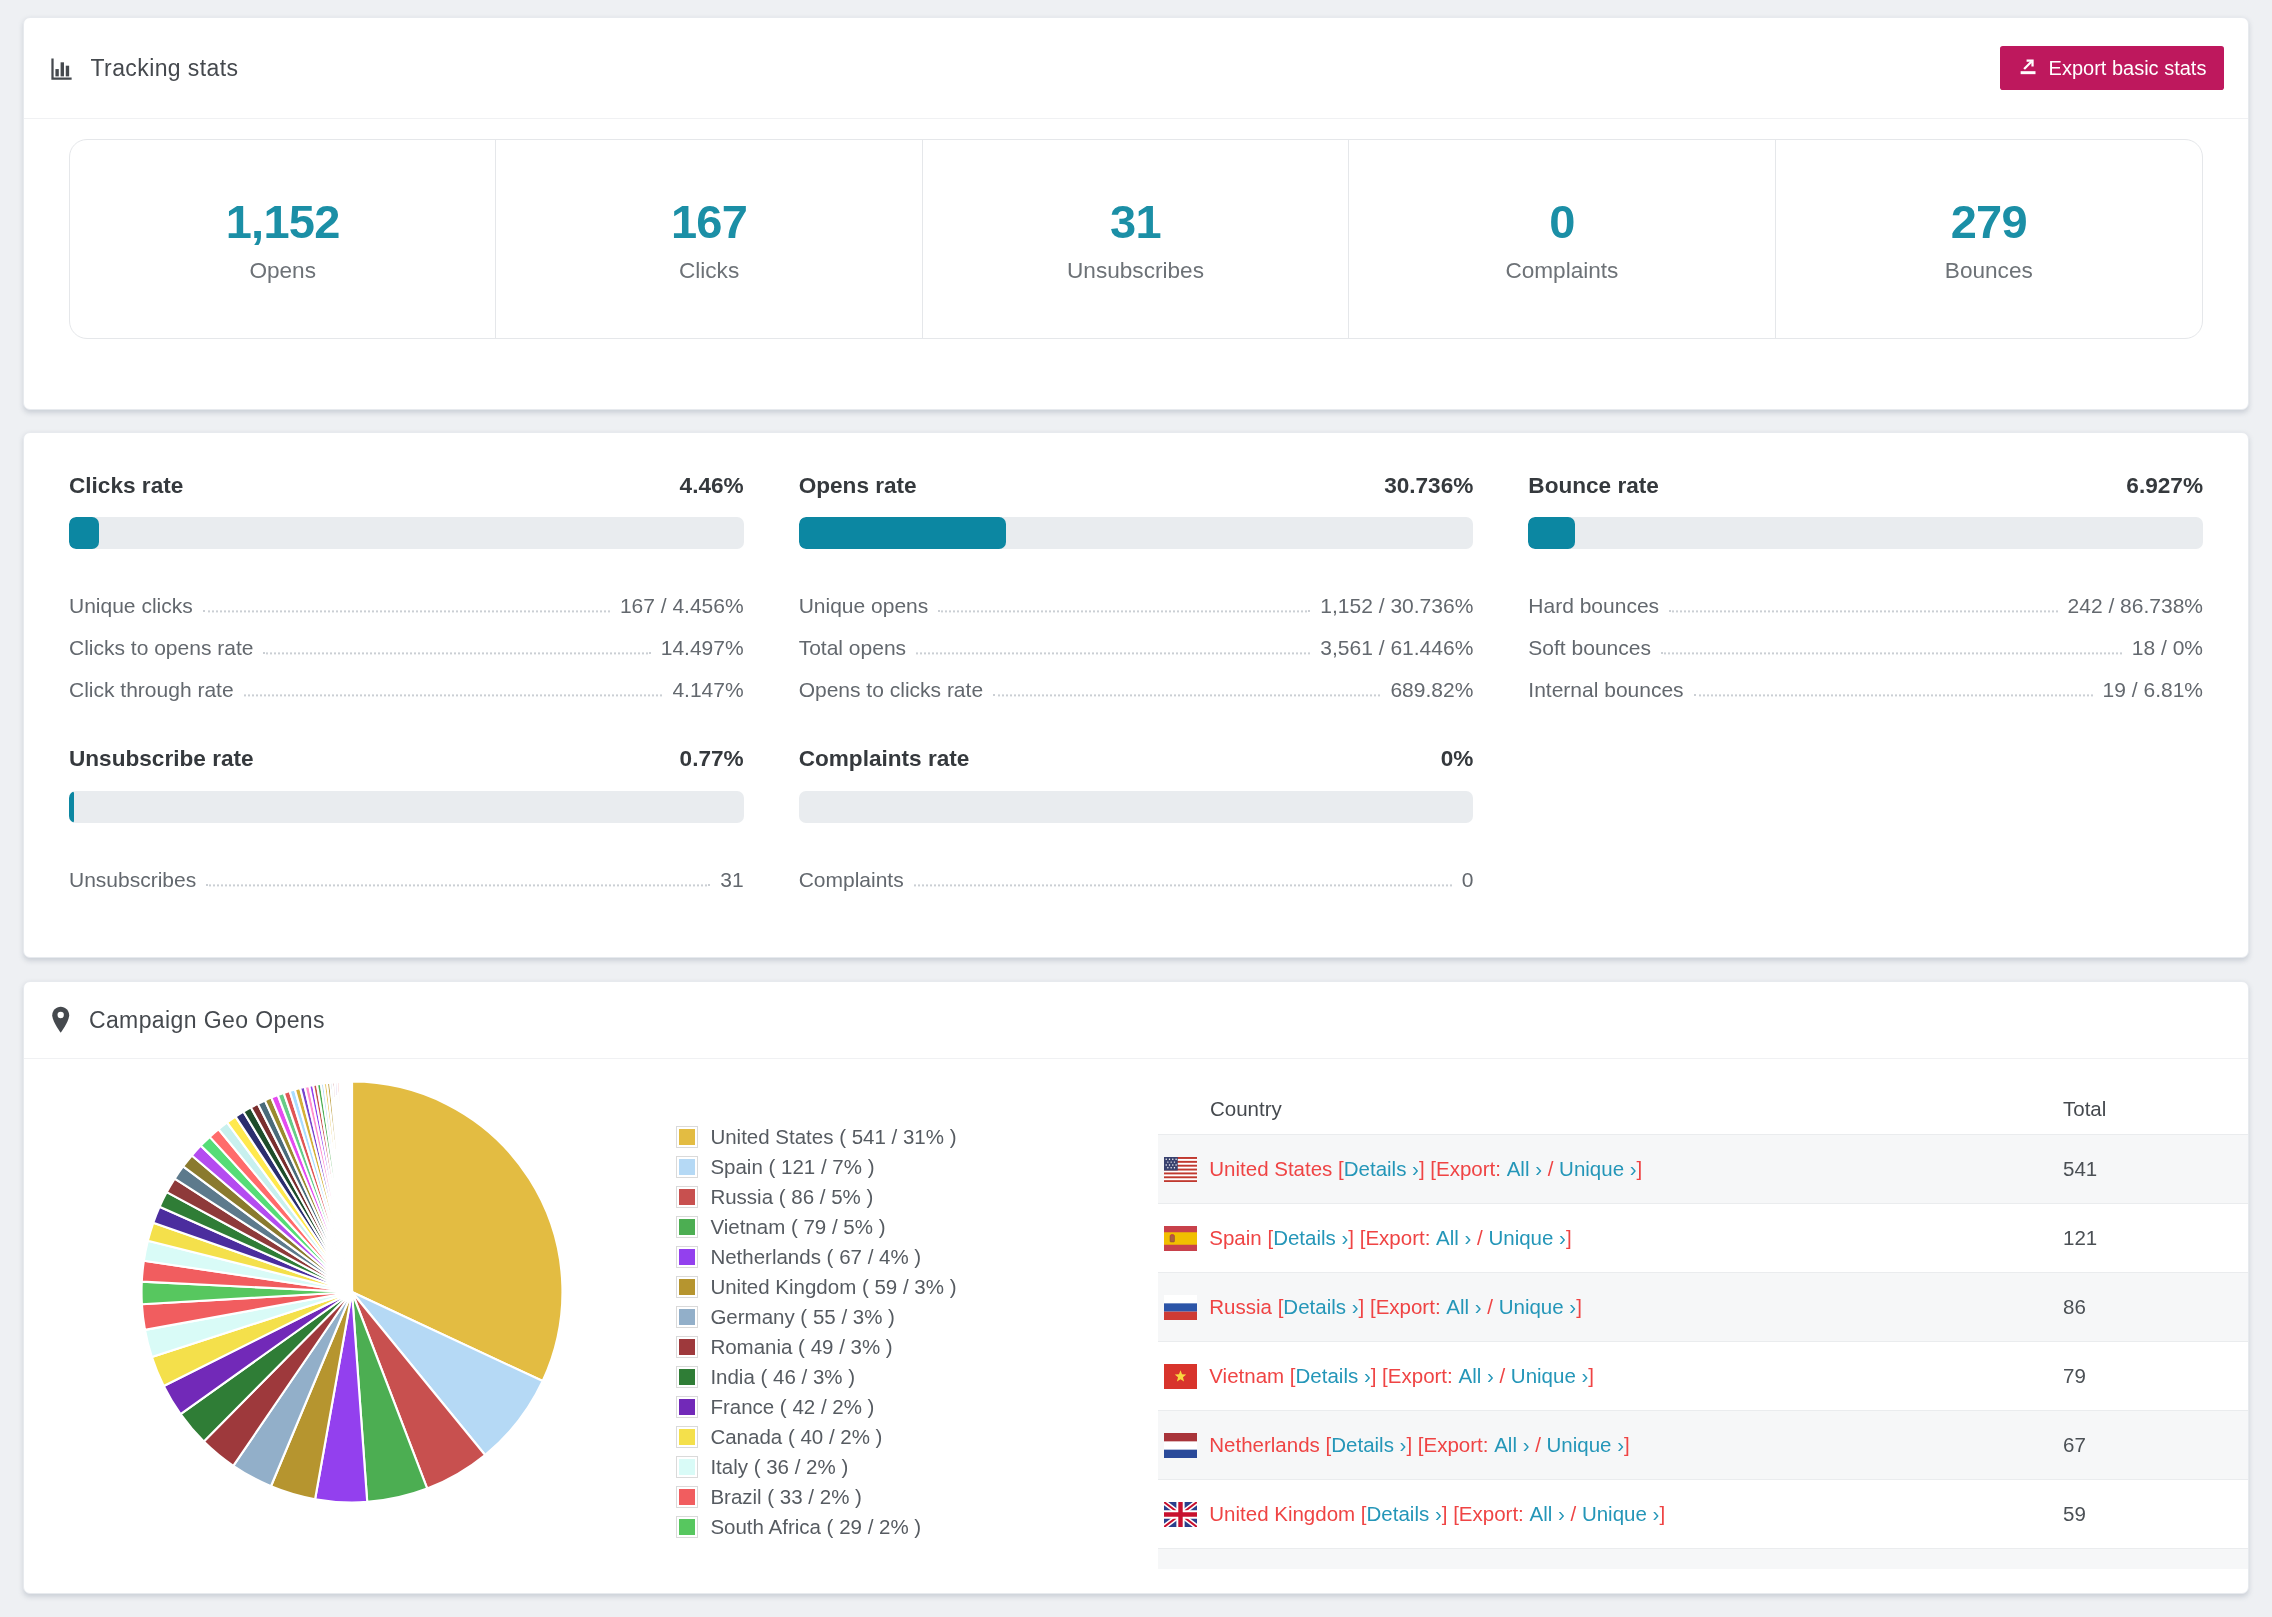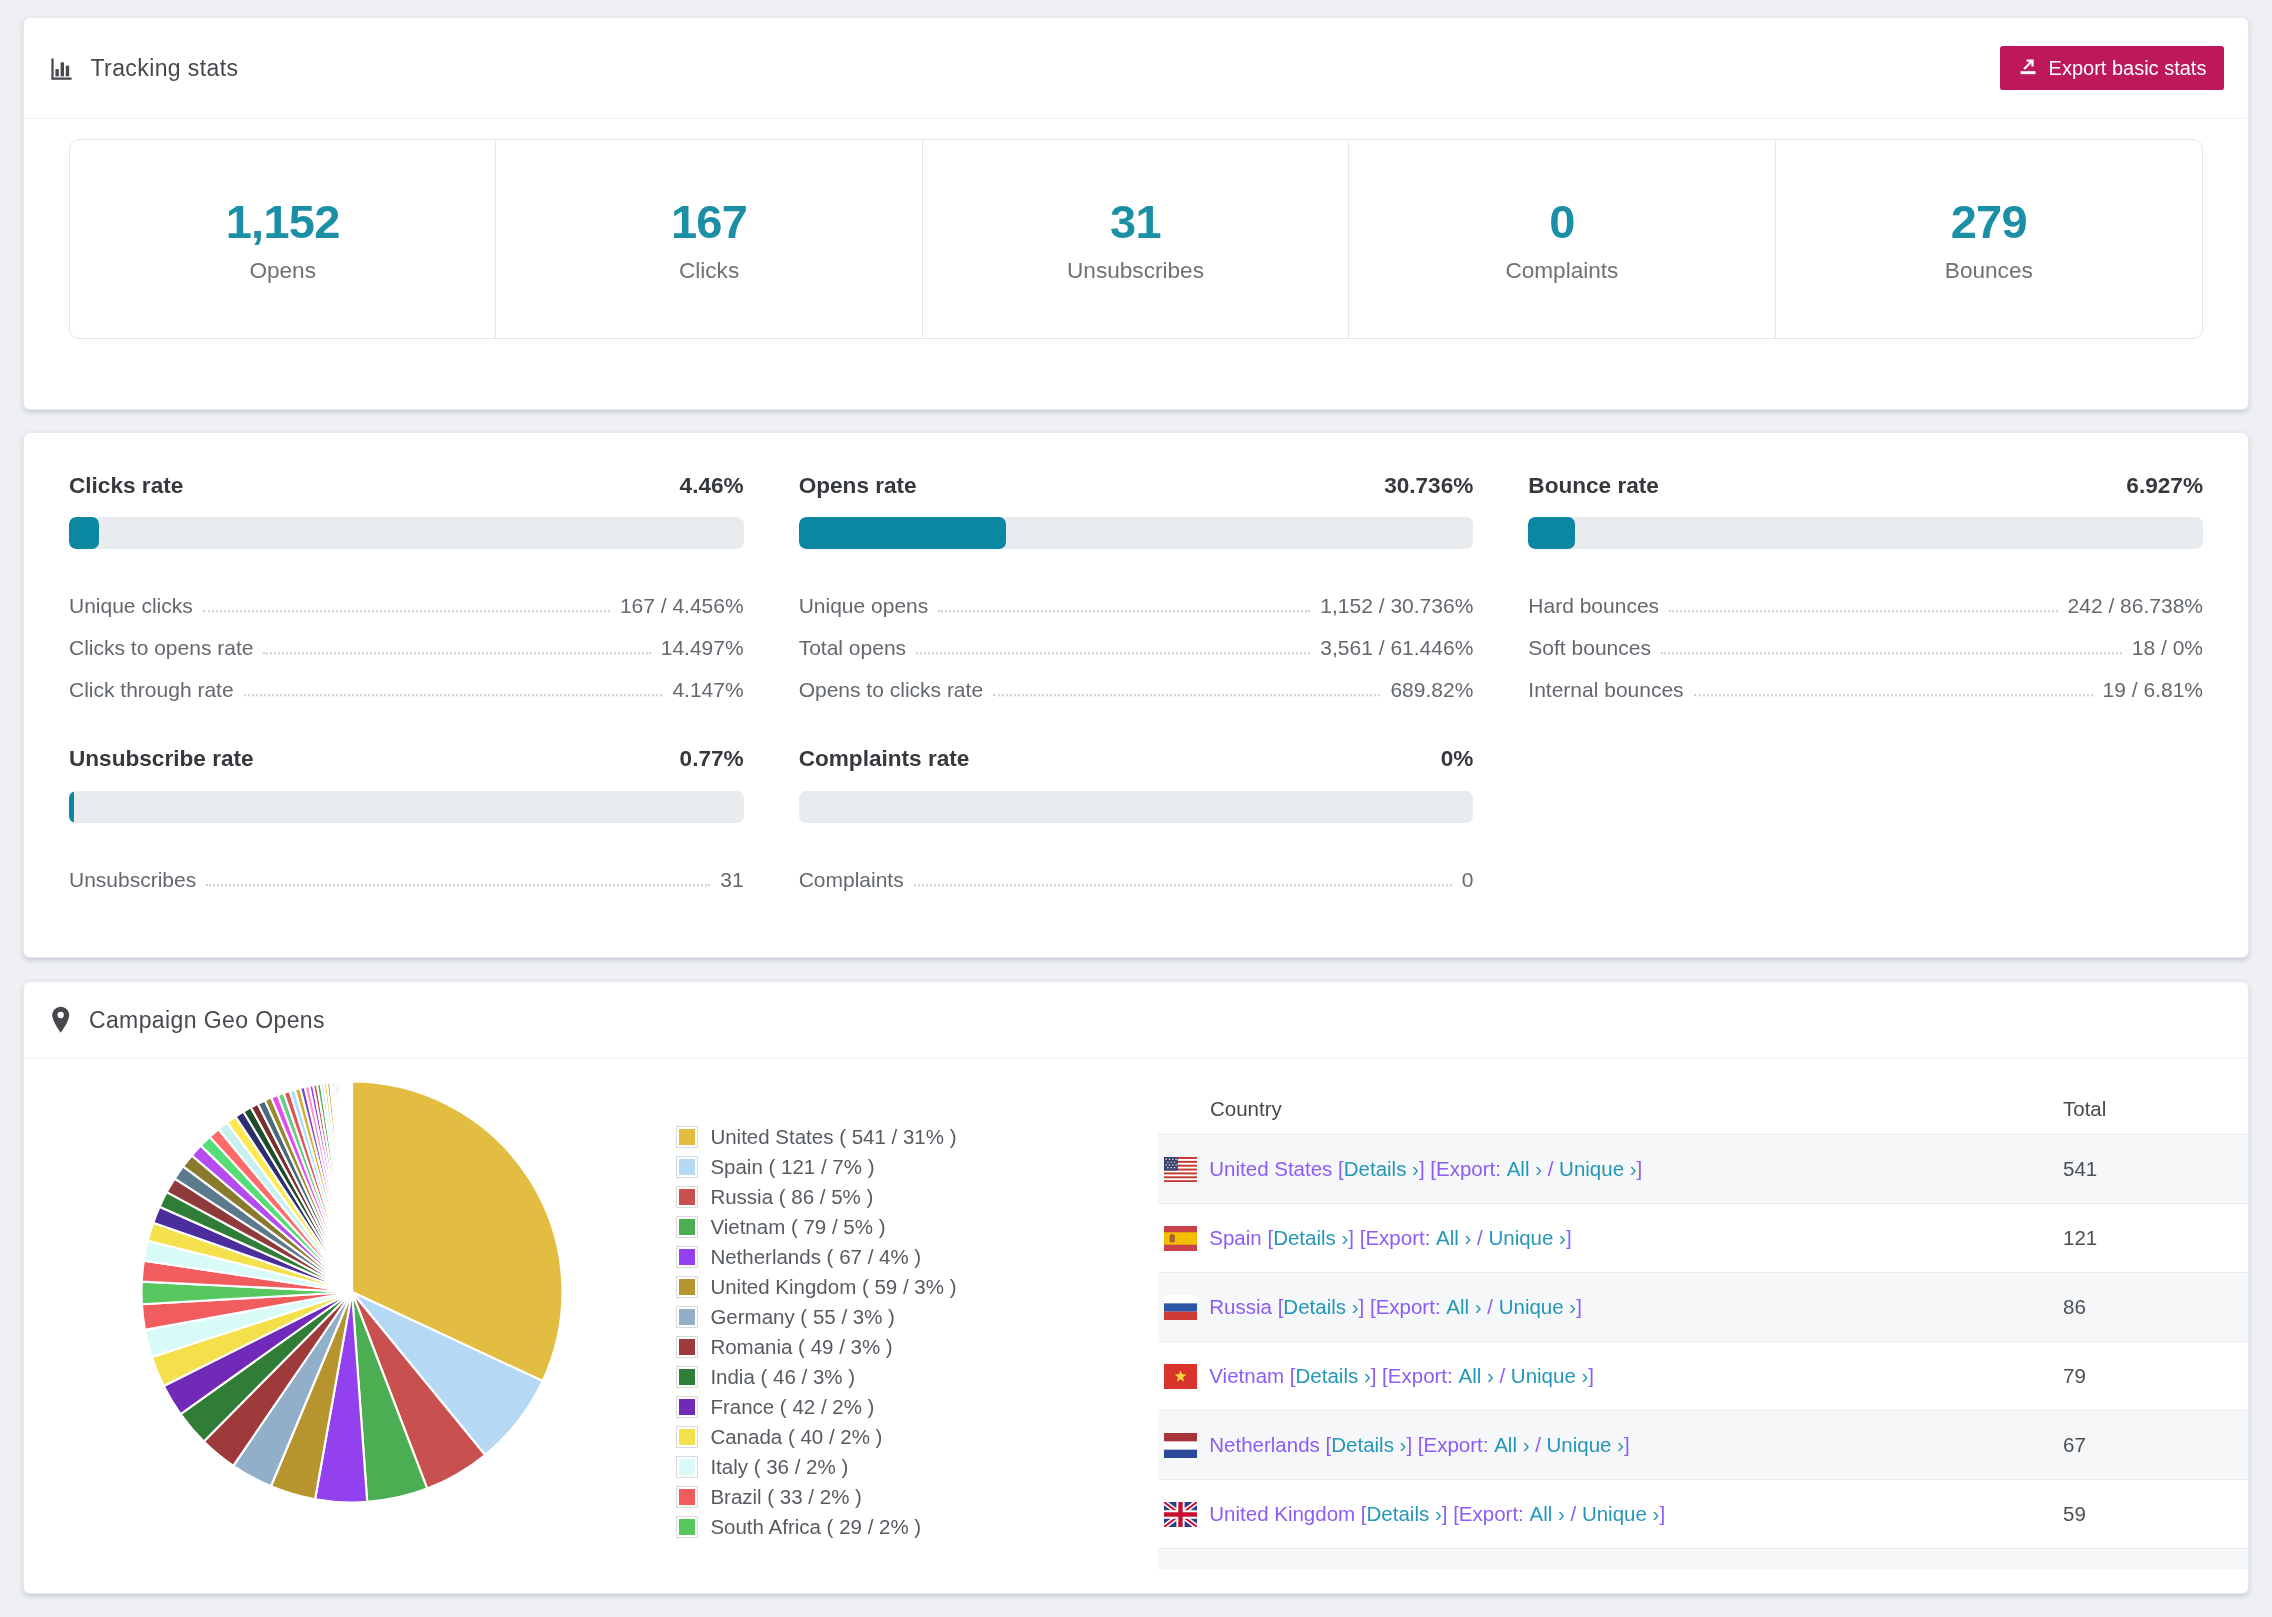--- a/index.html
+++ b/index.html
@@ -30,21 +30,21 @@
   
   .btn-export{
     display:flex;align-items:center;gap:10px;
     background:#be185d;color:#fff;border:none;border-radius:2.8px;
     height:44px;padding:0 17.6px;font-size:20px;font-family:inherit;cursor:pointer;
   }
 
   
   .stats-box{
     position:absolute;left:45px;right:45px;top:121px;height:198px;
-    border:0.7px solid #e5e7ea;border-radius:10px;
+    border:0.7px solid #e5e7ea;border-radius:18px;
     display:grid;grid-template-columns:repeat(5,1fr);
   }
   .stat-cell{
     display:flex;flex-direction:column;justify-content:center;align-items:center;
     border-right:0.7px solid #e5e7ea;
   }
   .stat-cell:last-child{border-right:none;}
   .stat-value{font-size:47px;font-weight:700;color:#1b8fa6;letter-spacing:-0.7px;}
   .stat-label{font-size:22.6px;color:#6d7277;margin-top:8.5px;}
 
@@ -73,21 +73,21 @@
   .t-header .t-country{padding-left:52px;flex:1;}
   .t-header .t-total{width:186px;}
   .t-row{display:flex;align-items:center;height:68px;border-top:0.7px solid #eaecee;
     font-size:20.5px;color:#4b5055;}
   .t-row.alt{background:#f6f7f8;}
   .t-main{flex:1;display:flex;align-items:center;padding-left:5.6px;white-space:nowrap;}
   .t-total-val{width:186px;}
   .flag{width:33px;height:25px;margin-right:12.7px;flex:0 0 33px;}
   .flag svg{display:block;width:33px;height:25px;}
   .t-link{color:#2496b8;text-decoration:none;cursor:pointer;}
-  .t-dim{color:#8b5cf6;}
+  .t-dim{color:#ef4444;}
   .sp{white-space:pre;}
 </style>
 </head>
 <body>
 
 <section class="card" id="card-tracking">
   <div class="card-head">
     <div class="head-left">
       <span class="head-icon">
         <svg width="27" height="27" viewBox="0 0 24 24">

